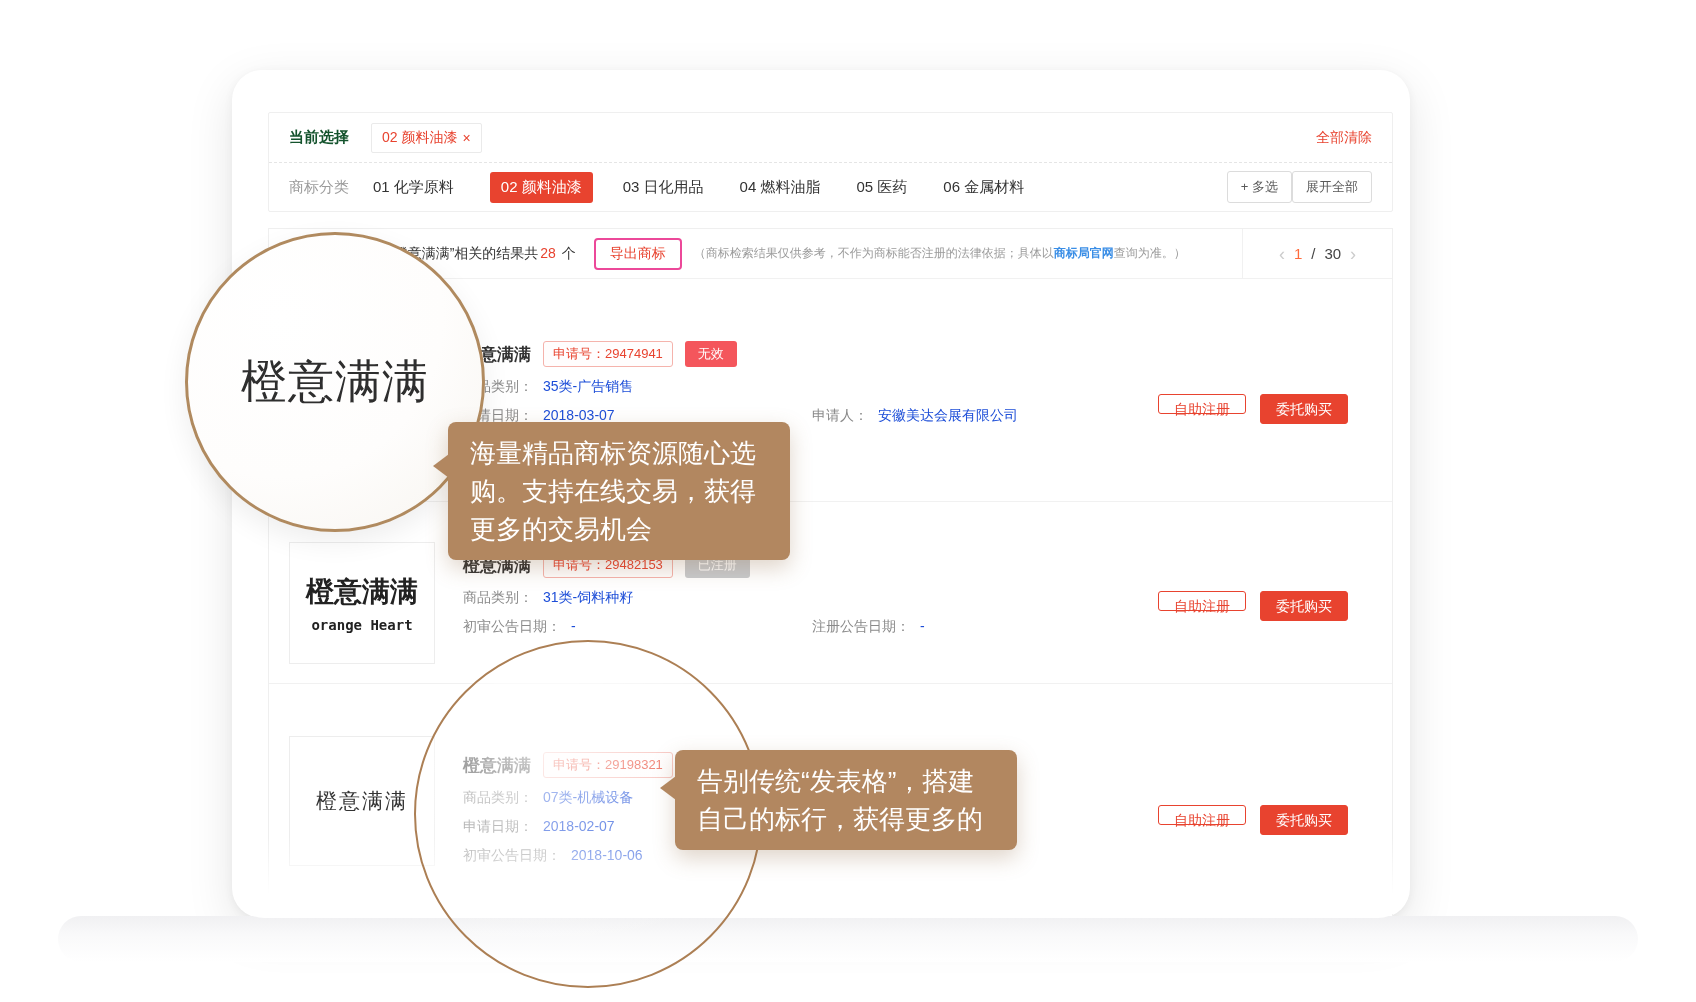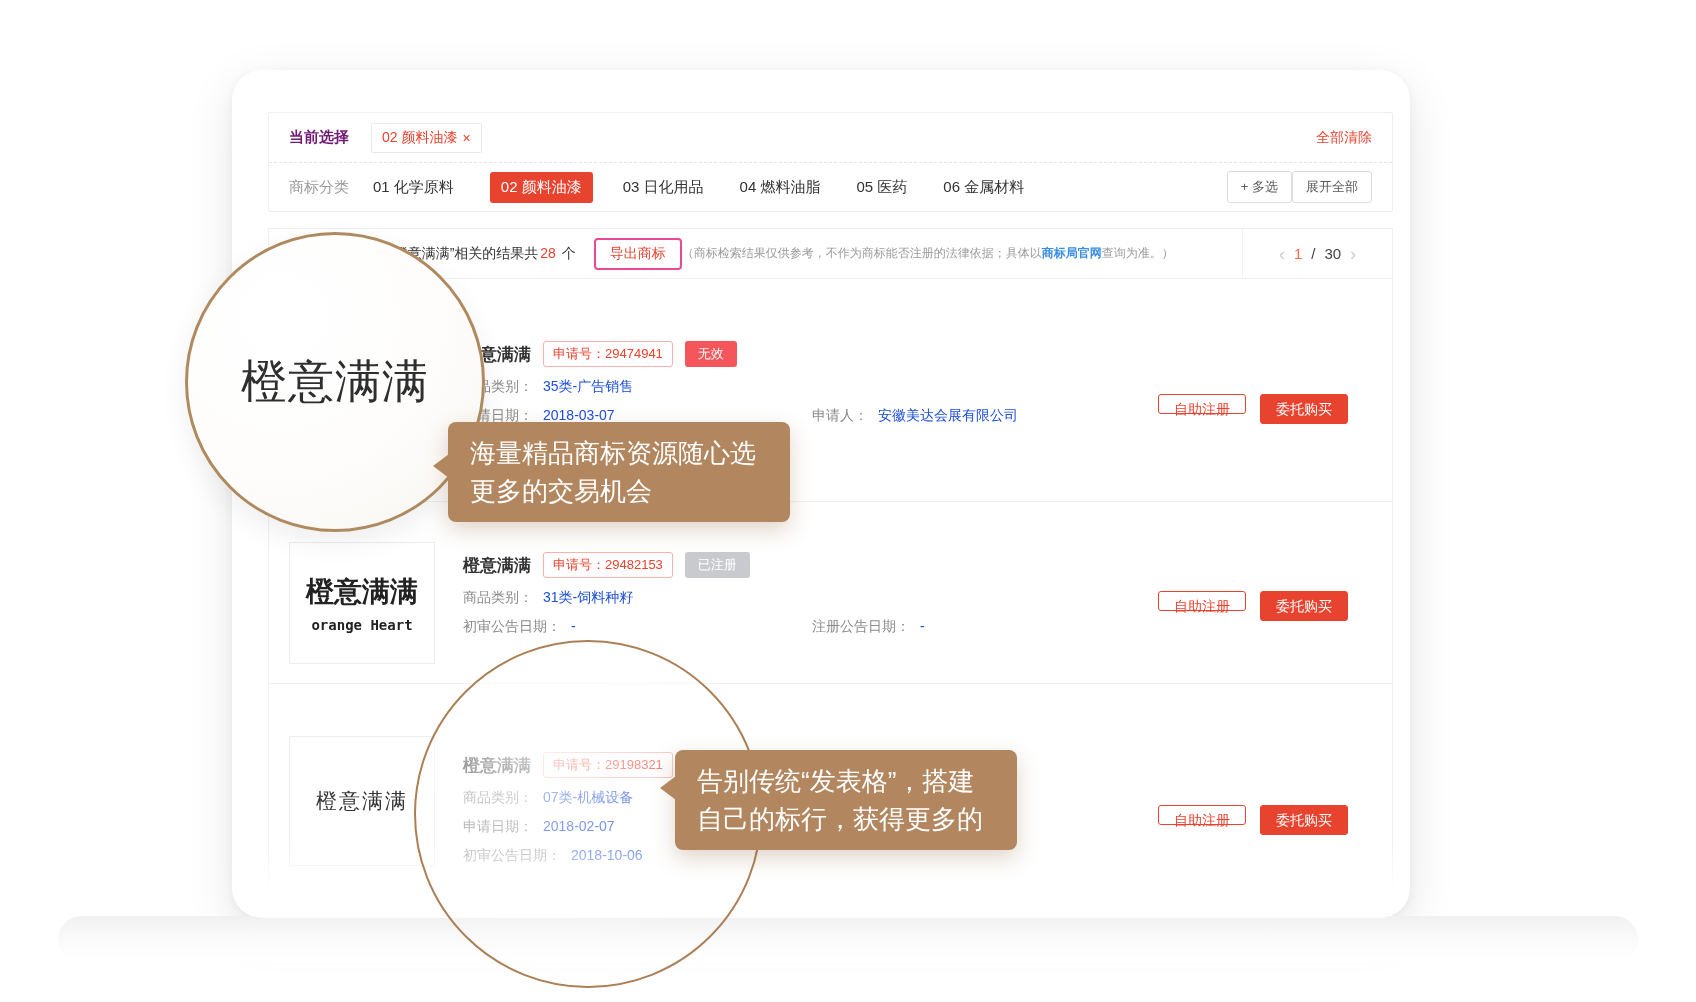--- a/index.html
+++ b/index.html
@@ -15,42 +15,42 @@
     border-radius:0 0 30px 30px; z-index:5; pointer-events:none; }
   .base { position:absolute; left:58px; top:916px; width:1580px; height:46px;
     border-radius:23px; z-index:0;
     background:linear-gradient(180deg,#f0f0f2 0%,#f9f9fa 40%,#ffffff 100%); }
 
   
   .filter-card { position:absolute; left:36px; top:42px; width:1125px;
     border:1px solid #efefef; background:#fff; border-radius:2px; }
   .fc-row { height:49px; display:flex; align-items:center; padding:0 20px; }
   .fc-row-b { border-top:1px dashed #e5e5e5; }
-  .fc-label { font-size:15px; color:#701a75; font-weight:bold; }
+  .fc-label { font-size:15px; color:#14532d; font-weight:bold; }
   .fc-label-gray { font-size:15px; color:#9b9b9b; }
   .sel-tag { margin-left:22px; border:1px solid #eaeaea; border-radius:2px;
     padding:5px 10px; font-size:14px; color:#e8432f; display:flex; align-items:center; gap:5px; background:#fff; }
   .sel-tag .x { cursor:pointer; font-size:14px; }
   .clear-all { margin-left:auto; font-size:14px; color:#e8432f; cursor:pointer; }
   .cats { display:flex; align-items:center; margin-left:24px; }
   .cat { font-size:15px; color:#333; margin-right:36px; cursor:pointer; white-space:nowrap;text-align:center; }
   .cat.selected { background:#e8432f; color:#fff; padding:6px 11px; border-radius:3px; margin-right:30px; }
   .fc-btns { margin-left:auto; display:flex; gap:0; }
   .fc-btn { border:1px solid #dcdcdc; background:#fff; color:#595959; font-size:13px;
     padding:6px 13px; border-radius:3px; cursor:pointer; white-space:nowrap; }
 
   
   .results-card { position:absolute; left:36px; top:158px; width:1125px; height:690px;
     border:1px solid #efefef; border-bottom:none; background:#fff; }
   .res-header { height:50px; display:flex; align-items:center; border-bottom:1px solid #f1f1f1; padding-left:22px; }
   .summary { font-size:14px; color:#333; white-space:nowrap; }
   .summary .count { color:#e8432f; padding:0 2px; }
   .export-btn { margin-left:18px; border:2px solid #ec4899; color:#e8432f; background:#fff;
     font-size:14px; padding:5px 14px; border-radius:4px; cursor:pointer; white-space:nowrap; }
-  .disclaimer { font-size:12px; color:#9b9b9b; white-space:nowrap; }
+  .disclaimer { margin-left:12px; font-size:12px; color:#9b9b9b; white-space:nowrap; }
   .disclaimer .link { color:#3a8ee6; font-weight:bold; cursor:pointer; }
   .pagination { margin-left:auto; width:150px; align-self:stretch; border-left:1px solid #f1f1f1;
     display:flex; align-items:center; justify-content:center; gap:9px; font-size:15px; }
   .pg-arrow { color:#ccc; font-size:18px; cursor:pointer; line-height:1; }
   .pg-cur { color:#ff6b3d; }
   .pg-sep, .pg-total { color:#444; }
 
   
   .row { display:flex; position:relative; }
   .row + .row { border-top:1px solid #f1f1f1; }
@@ -241,20 +241,21 @@
 
 <div class="magnifier">
   <span class="magnifier-text">橙意满满</span>
 </div>
 
 <div class="lens"></div>
 
 <div class="tooltip tt1">
   <span class="arrow"></span>
   <div class="tt-line">海量精品商标资源随心选</div>
+  <div class="tt-line">购。支持在线交易，获得</div>
   <div class="tt-line">更多的交易机会</div>
 </div>
 
 <div class="tooltip tt2">
   <span class="arrow"></span>
   <div class="tt-line">告别传统“发表格”，搭建</div>
   <div class="tt-line">自己的标行，获得更多的</div>
 </div>
 
 </body></html>

